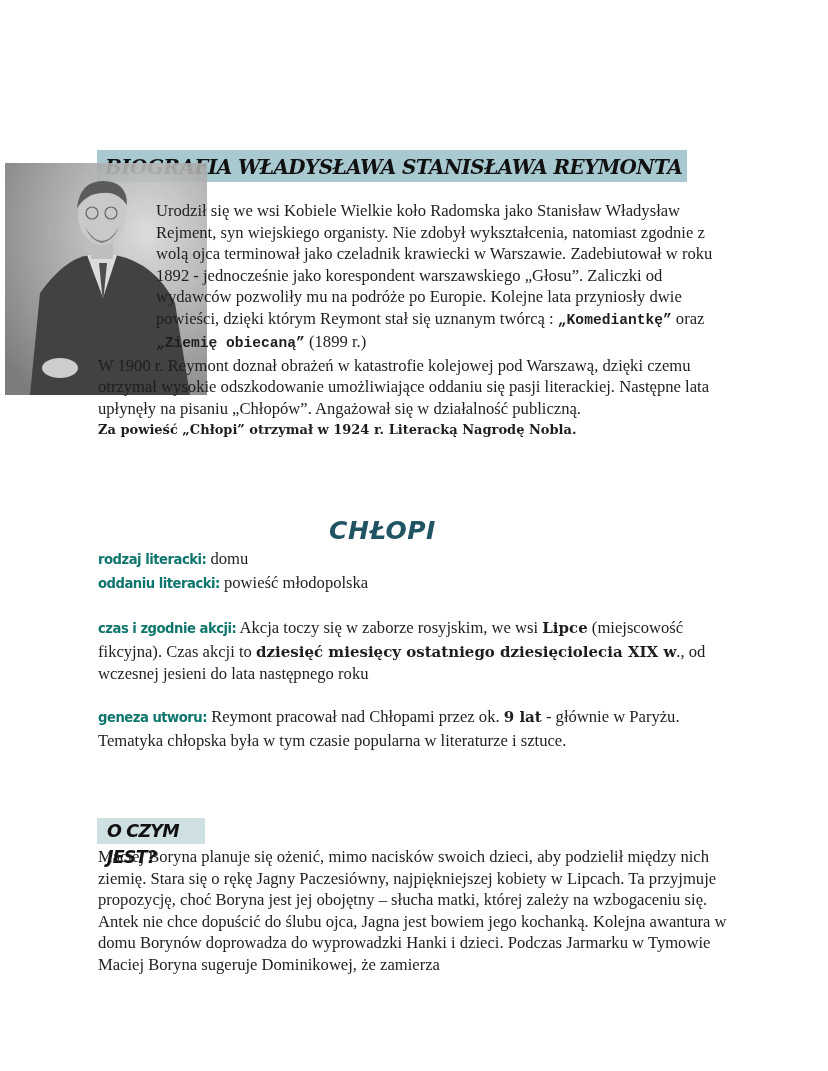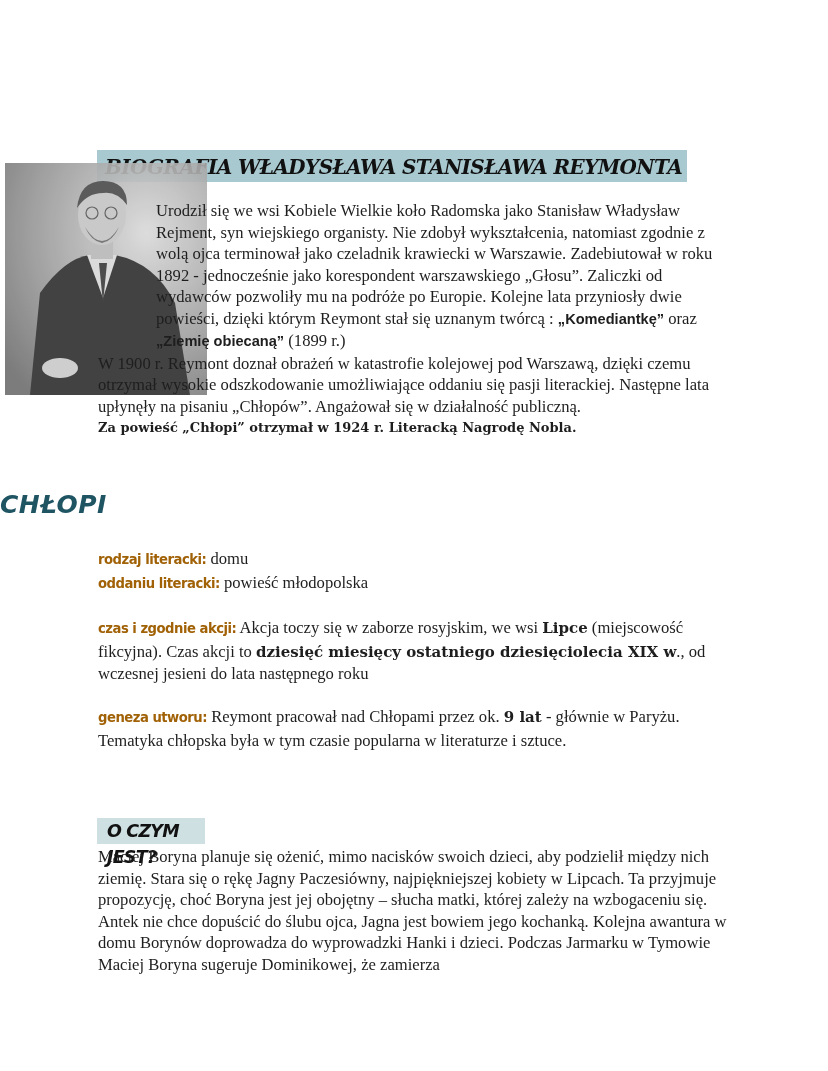--- a/index.html
+++ b/index.html
@@ -20,34 +20,34 @@
     z-index: 2; opacity: 0.9; overflow: hidden;
   }
 
   .bio-text {
     position: absolute; left: 98px; top: 200px; width: 640px;
     font-size: 15.2px; line-height: 21.5px; z-index: 3;
     font-family: "Liberation Serif", serif; font-size: 16.6px;
   }
   .bio-text p { margin: 0; }
   .indent { padding-left: 58px; }
-  .bio-text b { font-family: Liberation Sans, sans-serif; font-size: 14.6px; margin-top: 17px; }
+  .bio-text b { font-family: Liberation Mono, monospace; font-size: 14.6px; margin-top: 17px; }
   .bio-text .nobel { font-family: "DejaVu Serif", serif; font-weight: bold; font-size: 13px; }
 
   .chlopi-title {
-    position: absolute; left: 0; width: 765px; top: 490px; 
+    position: absolute; left: 0; width: 765px; top: 516px; text-align: center;
     font-family: "DejaVu Sans", sans-serif; font-weight: 900; font-style: italic;
     font-size: 25px; color: #1f5563; letter-spacing: 0.5px;
   }
 
   .facts { position: absolute; left: 98px; width: 640px;
            font-family: "Liberation Serif", serif; font-size: 16.6px; line-height: 22.5px; }
   .facts p { margin: 0; }
   .label { font-family: "DejaVu Sans", sans-serif; font-weight: bold; font-size: 13.2px;
-           color: #a16207; letter-spacing: -0.5px; }
+           color: #0f766e; letter-spacing: -0.5px; }
   .facts b { font-family: "DejaVu Serif", serif; font-size: 15px; }
 
   .about-heading {
     position: absolute; left: 97px; top: 818px; width: 108px; height: 26px;
     background: #cfe0e2; padding-left: 10px; box-sizing: border-box;
     font-family: "DejaVu Sans", sans-serif; font-style: italic; font-weight: bold;
     font-size: 17.5px; line-height: 26px; color: #111; letter-spacing: -0.8px;
   }
   .about-text {
     position: absolute; left: 98px; top: 846px; width: 640px;

